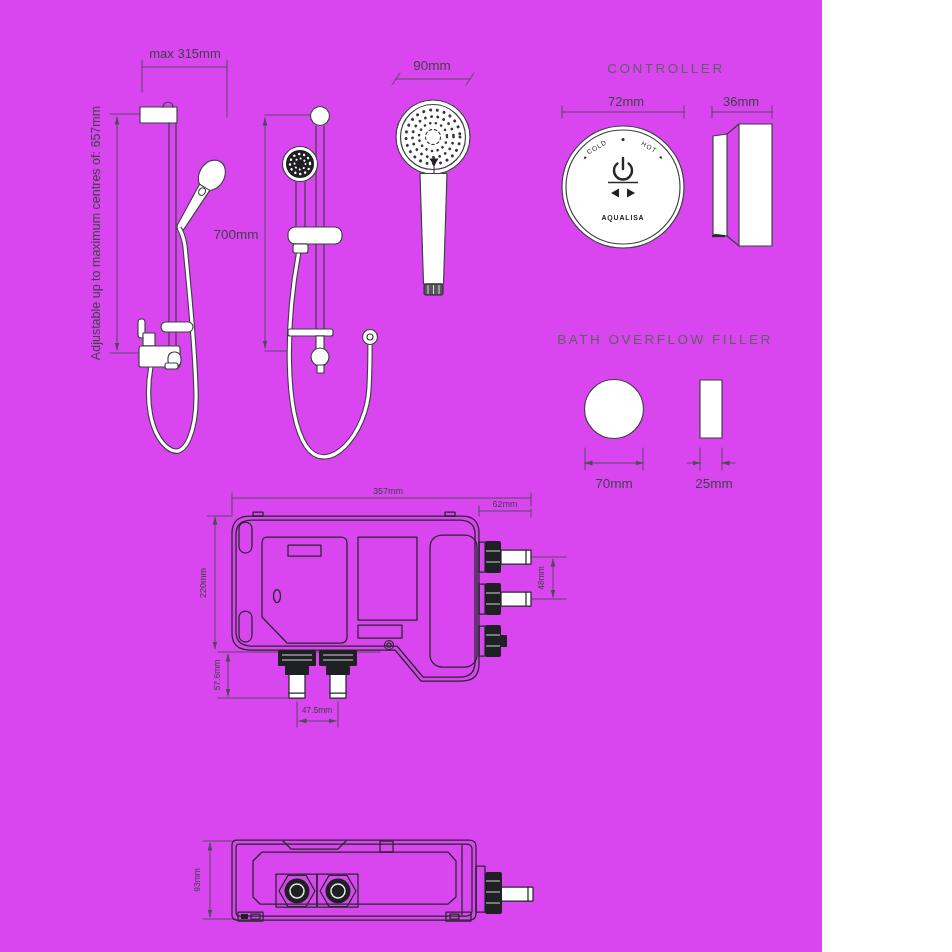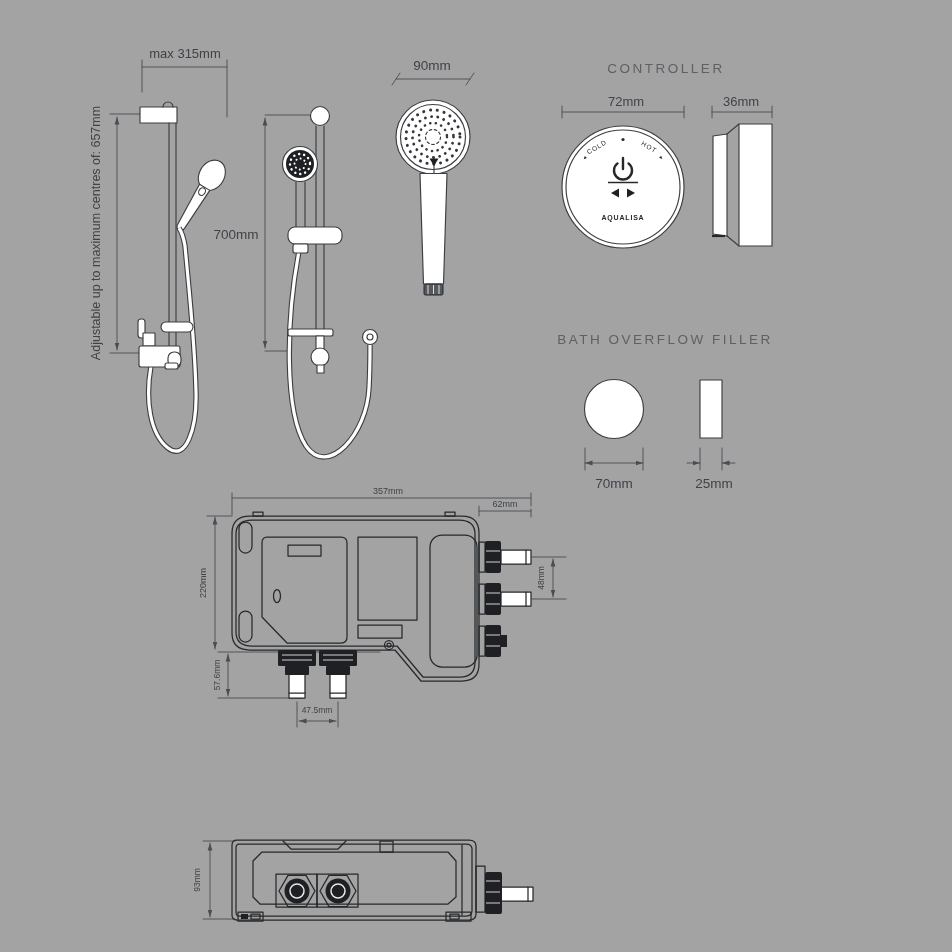--- a/index.html
+++ b/index.html
@@ -1,16 +1,16 @@
 <!DOCTYPE html>
 <html><head>
 <meta charset="utf-8">
 <style>
   html,body{margin:0;padding:0;background:#ffffff;}
-  .canvas{position:relative;width:952px;height:952px;background:#a3a3a3;overflow:hidden;
+  .canvas{position:relative;width:822px;height:952px;background:#d946ef;overflow:hidden;
           font-family:"Liberation Sans",sans-serif;}
   svg{position:absolute;left:0;top:0;}
   
   .ln  {fill:none;stroke:#3b3e42;stroke-width:1.15;stroke-linecap:round;stroke-linejoin:round;}
   .lnf {fill:#ffffff;stroke:#3b3e42;stroke-width:1.15;stroke-linejoin:round;}
   .lnd {fill:none;stroke:#26282b;stroke-width:1.25;stroke-linecap:round;stroke-linejoin:round;}
   .lndf{fill:#ffffff;stroke:#26282b;stroke-width:1.25;stroke-linejoin:round;}
   .dk  {fill:#1e2023;stroke:none;}
   .dim {fill:none;stroke:#4a4d52;stroke-width:0.9;stroke-linecap:round;}
   .hoseO{fill:none;stroke:#3b3e42;stroke-width:5.4;}

